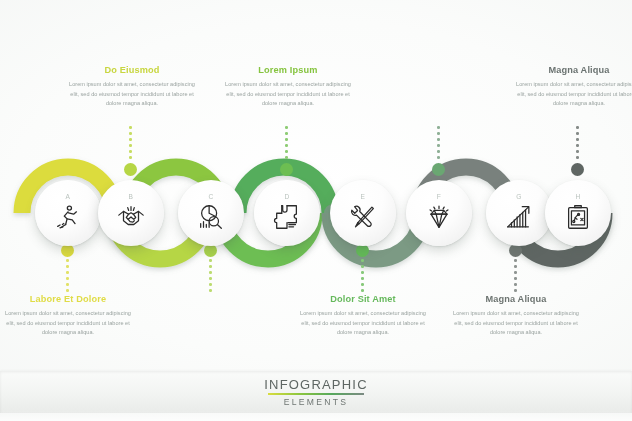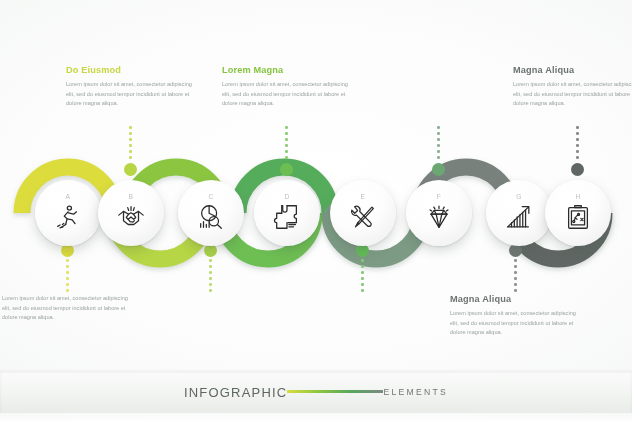--- a/index.html
+++ b/index.html
@@ -6,21 +6,21 @@
   body{
     width:632px;height:421px;overflow:hidden;
     font-family:"Liberation Sans", sans-serif;
     background:
       radial-gradient(120% 100% at 50% 45%, #ffffff 0%, #fbfcfb 40%, #eef1ef 100%);
     position:relative;
   }
   .stage{position:absolute;inset:0;}
 
   
-  .txtblock{position:absolute;width:132px;text-align:left;}
+  .txtblock{position:absolute;width:132px;text-align:center;}
   .txtblock .ttl{
     font-size:9.2px;font-weight:bold;letter-spacing:.15px;
     margin:0 0 5px 0;line-height:1.1;
   }
   .txtblock .body{
     font-size:5.55px;line-height:1.72;color:#9aa3a0;margin:0;
     letter-spacing:.02px;
   }
 
   
@@ -39,21 +39,21 @@
         z-index:6;}
   .node .letter{font-size:6.6px;color:#b9c2bd;line-height:1;margin-bottom:1px;
                 letter-spacing:.4px;}
   .node .glyph{width:30px;height:30px;display:block;}
   .node .glyph svg{display:block;width:30px;height:30px;}
 
   
   .footer{position:absolute;left:0;right:0;bottom:8px;height:42px;
     background:linear-gradient(180deg,#fafbfa 0%, #f2f4f2 55%, #e9ebe9 100%);
     box-shadow:0 1px 3px rgba(0,0,0,.07) inset, 0 -1px 2px rgba(0,0,0,.03);
-    display:flex;flex-direction:row;align-items:center;justify-content:center;}
+    display:flex;flex-direction:column;align-items:center;justify-content:center;}
   .footer .fg1{font-size:13px;letter-spacing:1.2px;color:#5e6663;line-height:1;}
   .footer .bar{width:96px;height:2.6px;margin:2px 0 2.5px 0;
     background:linear-gradient(90deg,#d9dd3f 0%, #8cc63f 33%, #56a85c 66%, #7c8a83 100%);}
   .footer .fg2{font-size:8.6px;letter-spacing:2.3px;color:#6f7673;line-height:1;}
 
   .sheen{position:absolute;left:0;right:0;bottom:0;height:10px;
     background:linear-gradient(180deg, rgba(255,255,255,0) 0%, rgba(255,255,255,.75) 100%);
     pointer-events:none;}
 </style>
 </head>
@@ -279,29 +279,34 @@
       <i style="background:#8f9592"></i>
       <i style="background:#8f9592"></i>
       <i style="background:#8f9592"></i>
   </div>
 
   <div class="txtblock" style="left:66px;top:65px;">
     <p class="ttl" style="color:#c8d63f">Do Eiusmod</p>
     <p class="body">Lorem ipsum dolor sit amet, consectetur adipiscing elit, sed do eiusmod tempor incididunt ut labore et dolore magna aliqua.</p>
   </div>
   <div class="txtblock" style="left:222px;top:65px;">
-    <p class="ttl" style="color:#86c440">Lorem Magna</p>
+    <p class="ttl" style="color:#86c440">Lorem Ipsum</p>
     <p class="body">Lorem ipsum dolor sit amet, consectetur adipiscing elit, sed do eiusmod tempor incididunt ut labore et dolore magna aliqua.</p>
   </div>
   <div class="txtblock" style="left:513px;top:65px;">
     <p class="ttl" style="color:#6b7371">Magna Aliqua</p>
     <p class="body">Lorem ipsum dolor sit amet, consectetur adipiscing elit, sed do eiusmod tempor incididunt ut labore et dolore magna aliqua.</p>
   </div>
 
   <div class="txtblock" style="left:2px;top:294px;">
+    <p class="ttl" style="color:#e0dc46">Labore Et Dolore</p>
+    <p class="body">Lorem ipsum dolor sit amet, consectetur adipiscing elit, sed do eiusmod tempor incididunt ut labore et dolore magna aliqua.</p>
+  </div>
+  <div class="txtblock" style="left:297px;top:294px;">
+    <p class="ttl" style="color:#66b95c">Dolor Sit Amet</p>
     <p class="body">Lorem ipsum dolor sit amet, consectetur adipiscing elit, sed do eiusmod tempor incididunt ut labore et dolore magna aliqua.</p>
   </div>
   <div class="txtblock" style="left:450px;top:294px;">
     <p class="ttl" style="color:#6d7471">Magna Aliqua</p>
     <p class="body">Lorem ipsum dolor sit amet, consectetur adipiscing elit, sed do eiusmod tempor incididunt ut labore et dolore magna aliqua.</p>
   </div>
 
   <div class="footer">
     <div class="fg1">INFOGRAPHIC</div>
     <div class="bar"></div>

